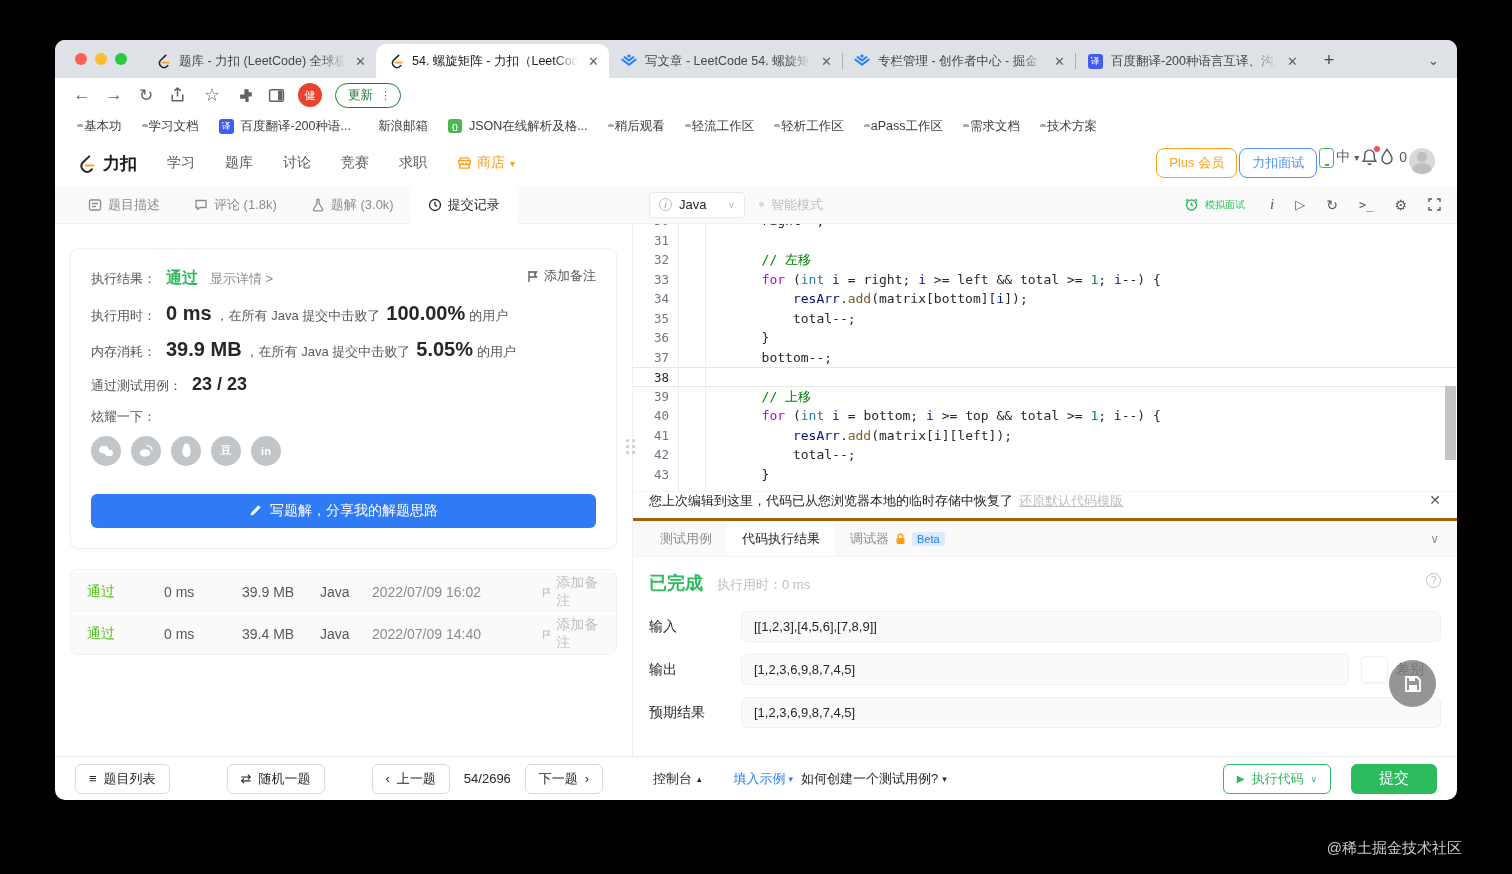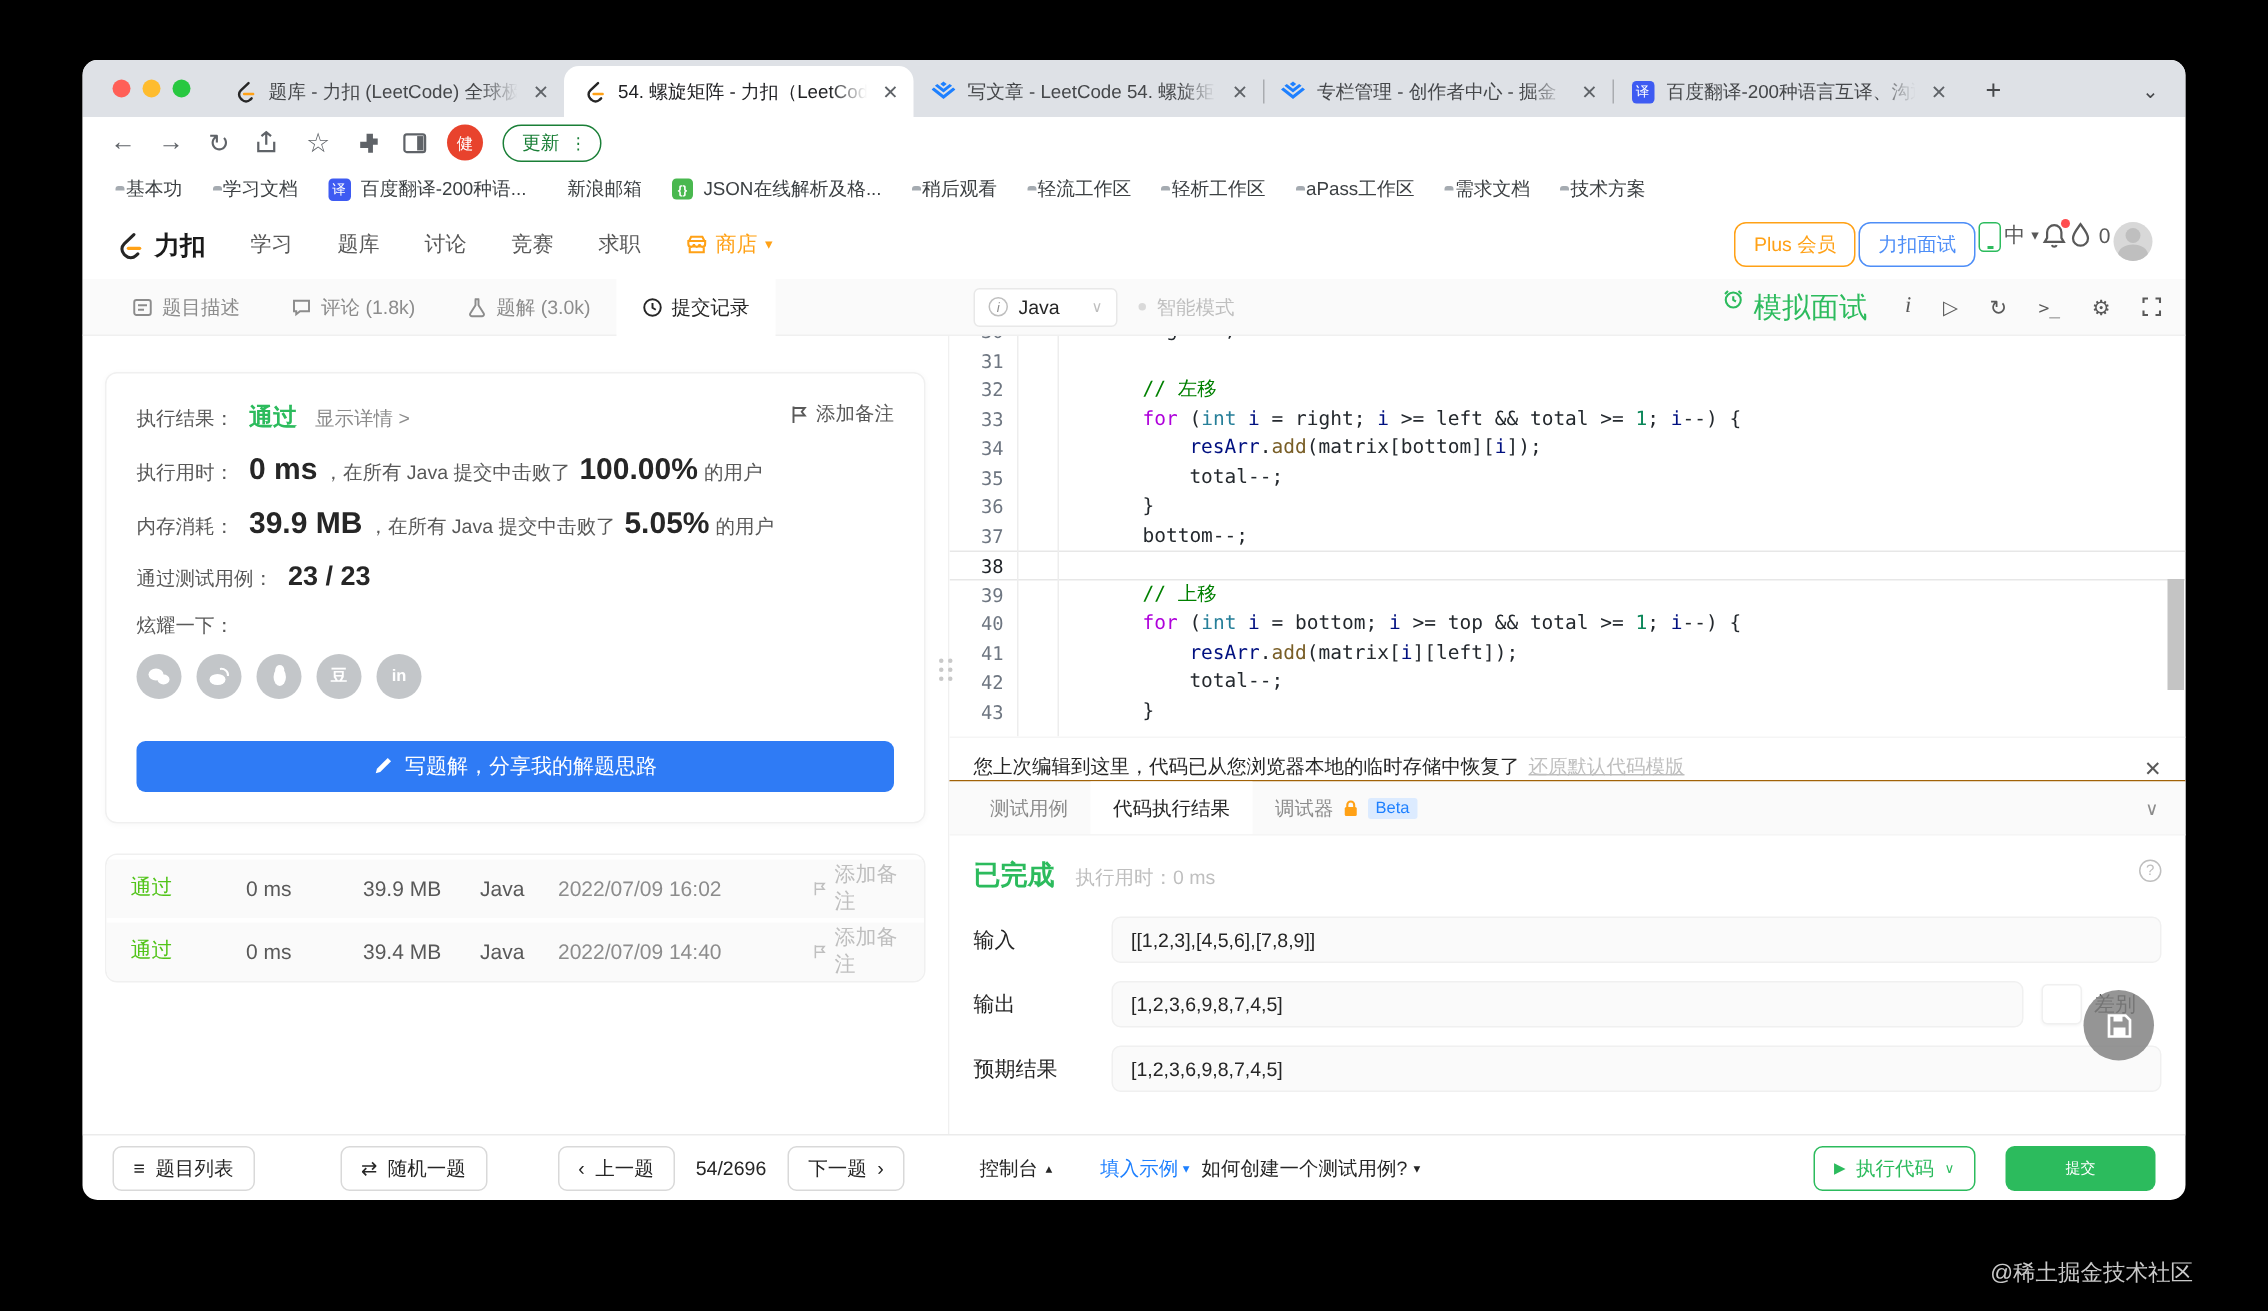--- a/index.html
+++ b/index.html
@@ -61,21 +61,21 @@
 .pt-group{width:578px;flex:none;display:flex;align-items:stretch;padding-left:16px}
 .ptab{display:flex;align-items:center;gap:6px;padding:0 17px;font-size:13px;color:#8c8c8c}
 .ptab.active{background:#fff;color:#262626;margin-bottom:-1px}
 .ed-toolbar{flex:1;display:flex;align-items:center;padding:0 16px;gap:14px}
 .lang-select{height:26px;background:#fff;border:1px solid #e8e8e8;border-radius:4px;display:flex;align-items:center;gap:7px;padding:0 9px;font-size:13px;color:#262626;width:96px}
 .lang-select .cv{margin-left:auto;color:#bfbfbf;font-size:10px}
 .circ-i{width:13px;height:13px;border:1px solid #bfbfbf;border-radius:50%;color:#8c8c8c;font-size:9px;display:flex;align-items:center;justify-content:center;font-style:italic}
 .smart{color:#bfbfbf;font-size:13px;display:flex;align-items:center;gap:7px}
 .smart::before{content:"";width:5px;height:5px;border-radius:50%;background:#d9d9d9}
 .ed-icons{margin-left:auto;display:flex;align-items:center;gap:21px;color:#595959}
-.mock{color:#2cbb5d;font-size:19px;display:flex;align-items:flex-start;gap:6px;margin-right:4px}
+.mock{color:#2cbb5d;font-size:10px;display:flex;align-items:flex-end;gap:6px;margin-right:4px}
 .itl{font-family:"Liberation Serif",serif;font-style:italic;font-size:15px}
 .mono-ic{font-family:"DejaVu Sans Mono",monospace;font-size:12px}
 
 .content{flex:1;display:flex;min-height:0;position:relative}
 .left-panel{width:578px;flex:none;background:#fff;border-right:1px solid #f0f0f0;overflow:hidden}
 .drag-dots{position:absolute;left:571px;top:215px;display:grid;grid-template-columns:3px 3px;gap:3px;z-index:5}
 .drag-dots i{width:3px;height:3px;border-radius:50%;background:#c9c9c9}
 .result-card{margin:24px 15px 0;border:1px solid #f0f0f0;border-radius:8px;padding:18px 20px 20px;box-shadow:0 1px 4px rgba(0,0,0,.03)}
 .rc-row{display:flex;align-items:baseline;margin-bottom:13px}
 .rc-label{font-size:13px;color:#595959;margin-right:10px;white-space:nowrap}
@@ -104,21 +104,21 @@
 .guide{position:absolute;top:0;bottom:0;width:1px;background:#ededed}
 .codelines{margin-top:-13px}
 .codeline{height:19.5px;line-height:19.5px;display:flex;white-space:pre}
 .gutter{width:36px;flex:none;text-align:right;color:#6e7681;font-size:12.5px}
 .ltext{padding-left:30px}
 .codeline.cur{border-top:1px solid #e7e7e7;border-bottom:1px solid #e7e7e7}
 .codeline.cur .gutter{color:#1f2328}
 .tk-kw{color:#af00db}.tk-ty{color:#267f99}.tk-v{color:#001080}.tk-num{color:#098658}.tk-fn{color:#795e26}.tk-cm{color:#008000}.tk-p{color:#24292e}
 .ed-scroll{position:absolute;right:1px;top:162px;width:11px;height:74px;background:#c4c4c4}
 
-.restore{flex:none;height:30px;display:flex;align-items:flex-end;padding:0 16px;font-size:13px;color:#262626;border-top:1px solid #f5f5f5;border-bottom:1px solid #a16207;gap:6px}
+.restore{flex:none;height:30px;display:flex;align-items:flex-start;padding:0 16px;font-size:13px;color:#262626;border-top:1px solid #f5f5f5;border-bottom:3px solid #a16207;gap:6px}
 .restore-link{color:#bfbfbf;text-decoration:underline}
 .restore-x{margin-left:auto;color:#595959;font-size:14px}
 
 .console-tabs{flex:none;height:36px;background:#fafafa;display:flex;align-items:stretch;padding-left:12px;border-bottom:1px solid #f5f5f5}
 .ctab{display:flex;align-items:center;gap:6px;padding:0 15px;font-size:13px;color:#8c8c8c}
 .ctab.active{background:#fff;color:#262626}
 .beta{background:#dcebff;color:#1e80ff;font-size:11px;padding:1px 5px;border-radius:2px}
 .ct-caret{margin-left:auto;color:#8c8c8c;padding:0 18px;display:flex;align-items:center;font-size:12px}
 
 .run-result{flex:1;padding:14px 16px;position:relative}
@@ -136,21 +136,21 @@
 
 .bottom-bar{flex:none;height:44px;border-top:1px solid #ebebeb;display:flex;align-items:center}
 .bb-left{width:578px;flex:none;display:flex;align-items:center;padding-left:20px}
 .bbtn{border:1px solid #d9d9d9;border-radius:6px;height:30px;display:flex;align-items:center;gap:7px;padding:0 13px;font-size:13px;color:#262626;background:#fff}
 .bb-prog{font-size:13px;color:#262626;margin:0 14px}
 .bb-right{flex:1;display:flex;align-items:center;padding:0 20px;gap:8px}
 .console-t{font-size:13px;color:#262626;display:flex;align-items:center;gap:5px}
 .fill-ex{font-size:13px;color:#1e80ff;display:flex;align-items:center;gap:3px;margin-left:24px}
 .howto{font-size:13px;color:#262626;display:flex;align-items:center;gap:4px}
 .run-btn{margin-left:auto;border:1px solid #2cbb5d;color:#2cbb5d;border-radius:6px;height:30px;display:flex;align-items:center;gap:7px;padding:0 13px;font-size:13px;background:#fff}
-.submit-btn{background:#2cbb5d;color:#fff;border-radius:6px;height:30px;display:flex;align-items:center;padding:0 40px;font-size:10px;margin-left:12px}
+.submit-btn{background:#2cbb5d;color:#fff;border-radius:6px;height:30px;display:flex;align-items:center;padding:0 28px;font-size:15px;margin-left:12px}
 .tri{font-size:9px}
 .watermark{position:absolute;right:50px;bottom:16px;color:#c9c9c9;font-size:15px}
 svg{display:block}
 </style>
 </head>
 <body>
 
 <div class="window">
 
   <div class="tabstrip">

